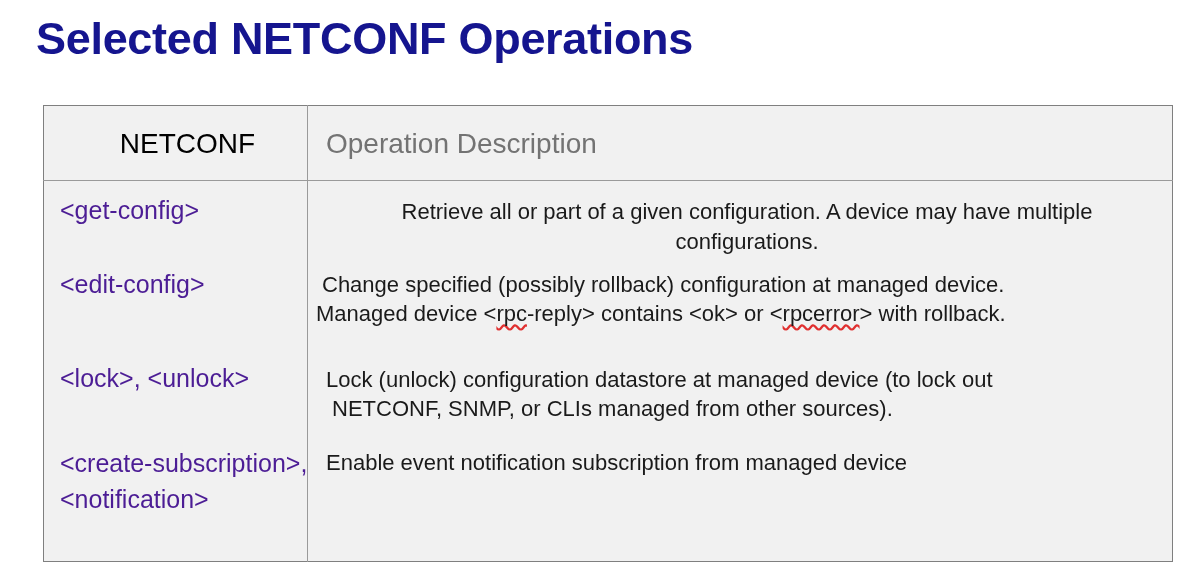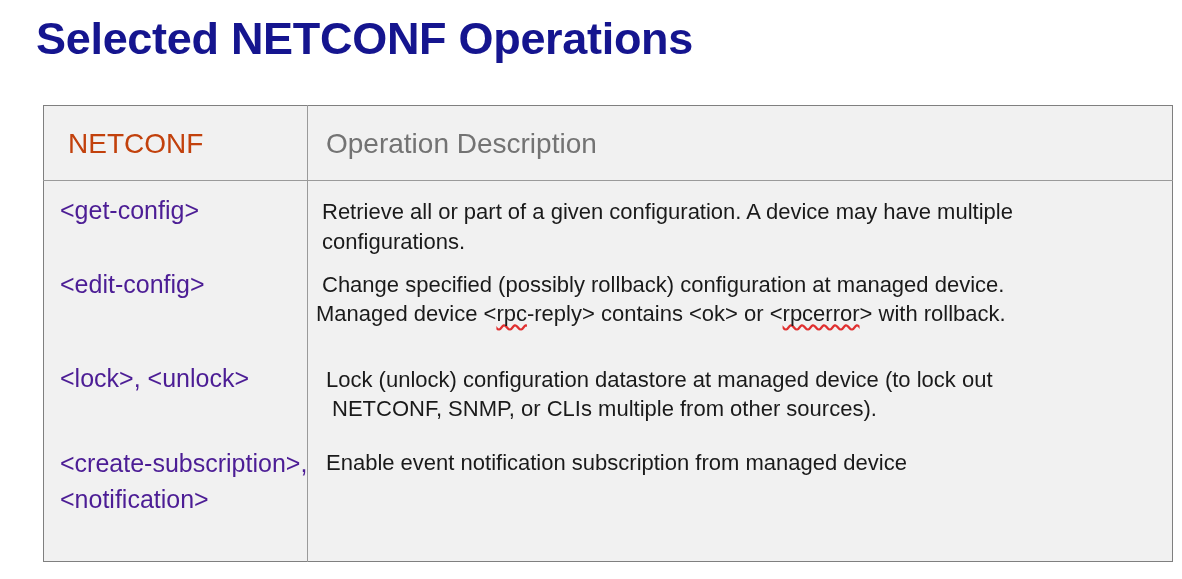--- a/index.html
+++ b/index.html
@@ -59,23 +59,24 @@
   }
 
   
   .hdr-row .cell-op,
   .hdr-row .cell-desc {
     border-bottom: 1px solid #9a9a9a !important;
     height: 67px;
   }
   .hdr-op {
     font-size: 28px;
-    color: #c2410c;
+    color: #000000;
     padding: 22px 0 0 24px;
     white-space: nowrap;
+    text-align: center;
   }
   .hdr-desc {
     font-size: 28px;
     color: #737373;
     padding: 22px 0 0 18px;
     white-space: nowrap;
   }
 
   
   .cell-op-text {
@@ -95,21 +96,21 @@
   .line-indent { padding-left: 8px; }
 
   
   .row-1 .cell-op, .row-1 .cell-desc { height: 77px; }
   .row-2 .cell-op, .row-2 .cell-desc { height: 45px; }
   .row-3 .cell-op, .row-3 .cell-desc { height: 78px; }
   .row-4 .cell-op, .row-4 .cell-desc { height: 77px; }
   .row-5 .cell-op, .row-5 .cell-desc { height: 113px; }
 
   .row-1 .cell-op-text   { padding-top: 13px; }
-  .row-1 .cell-desc-text { padding-top: 16px; }
+  .row-1 .cell-desc-text { padding-top: 16px; text-align: center; }
   .row-2 .cell-op-text   { padding-top: 2px; }
   .row-2 .cell-desc-text { padding-top: 4px; }
   .row-3 .cell-op-text   { padding-top: 2px; }
   .row-3 .cell-desc-text { padding-top: 4px; }
   .row-4 .cell-op-text   { padding-top: 10px; }
   .row-4 .cell-desc-text { padding-top: 13px; }
   .row-5 .cell-op-text   { padding-top: 11px; }
   .row-5 .cell-desc-text { padding-top: 12px; }
 
   
@@ -162,21 +163,21 @@
         </div>
       </td>
     </tr>
 
     <tr class="row-4">
       <td class="cell-op">
         <div class="cell-op-text">&lt;lock&gt;, &lt;unlock&gt;</div>
       </td>
       <td class="cell-desc">
         <div class="cell-desc-text" style="padding-left:18px">Lock (unlock) configuration datastore at managed device (to lock out</div>
-        <div class="cell-desc-text" style="padding-top:0;padding-left:24px">NETCONF, SNMP, or CLIs multiple from other sources).</div>
+        <div class="cell-desc-text" style="padding-top:0;padding-left:24px">NETCONF, SNMP, or CLIs managed from other sources).</div>
       </td>
     </tr>
 
     <tr class="row-5">
       <td class="cell-op">
         <div class="cell-op-text">&lt;create-subscription&gt;,</div>
         <div class="cell-op-text" style="padding-top:2px">&lt;notification&gt;</div>
       </td>
       <td class="cell-desc">
         <div class="cell-desc-text" style="padding-left:18px">Enable event notification subscription from managed device</div>

